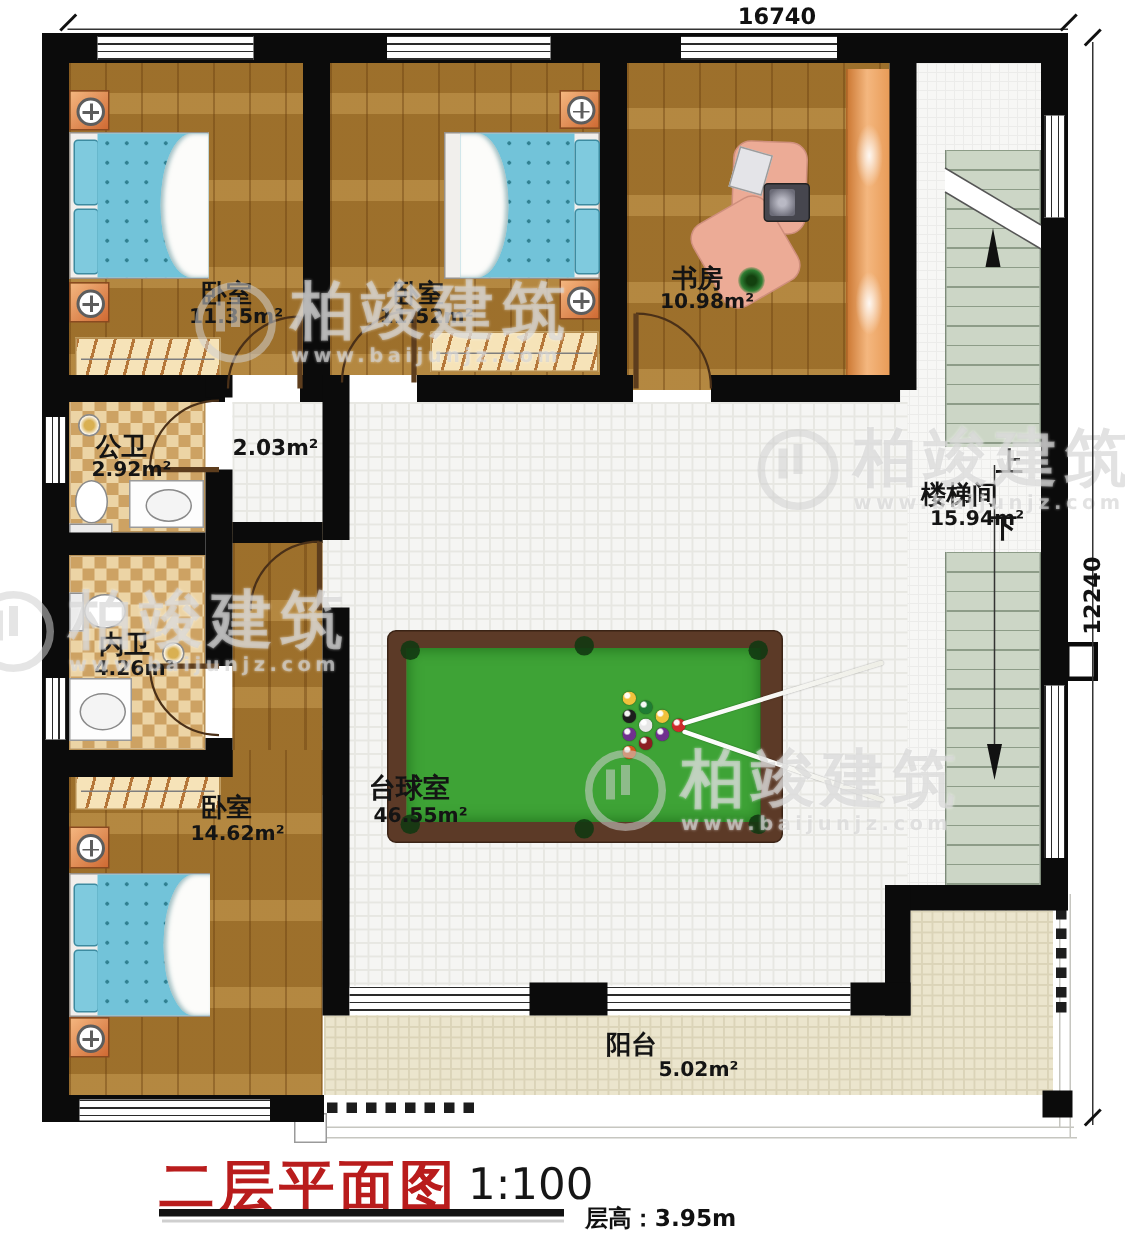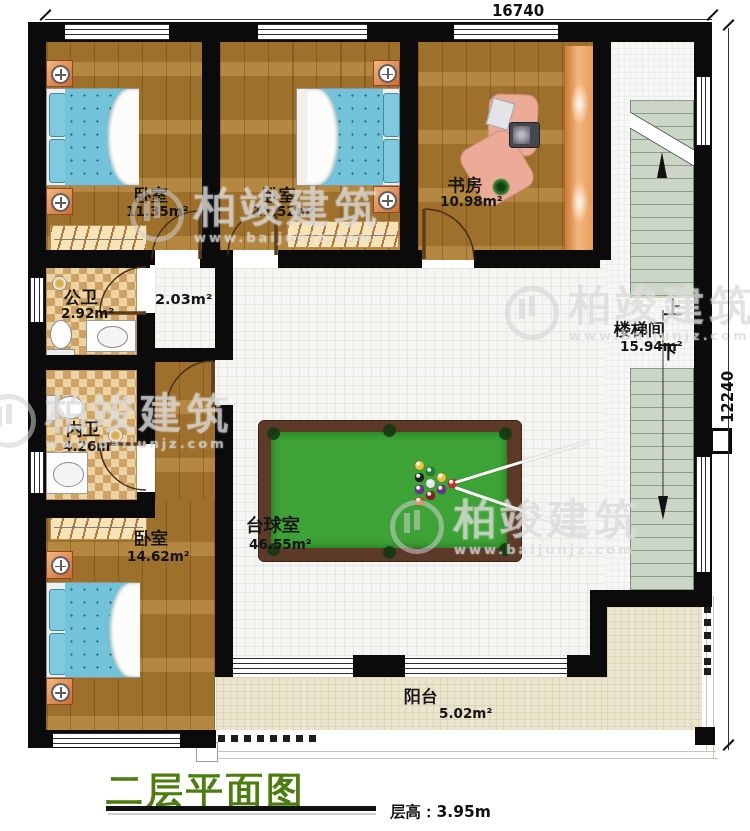--- a/index.html
+++ b/index.html
@@ -75,21 +75,21 @@
   .wm-logo{width:44px;height:44px;border:5px solid rgba(208,208,208,.55);border-radius:50%;position:relative;flex:0 0 auto;}
   .wm-logo::before{content:"";position:absolute;left:9px;top:8px;width:6px;height:20px;background:rgba(208,208,208,.55);box-shadow:10px -3px 0 rgba(208,208,208,.55);}
   .wm-col{display:flex;flex-direction:column;line-height:1;}
   .wm-brand{font-size:42px;font-weight:bold;letter-spacing:5px;white-space:nowrap;}
   .wm-url{font-size:13px;font-weight:bold;letter-spacing:3px;margin-top:3px;white-space:nowrap;}
   
   .dim{z-index:70;}
   .dimline{background:#333;}
   .tick{position:absolute;width:15px;height:2px;background:#111;transform:rotate(-45deg);z-index:70;}
   .dimtext{position:absolute;z-index:70;font-size:15px;font-weight:bold;color:#111;}
-  .title1{z-index:70;font-size:37px;font-weight:bold;letter-spacing:3px;color:#4d7c0f;white-space:nowrap;}
+  .title1{z-index:70;font-size:37px;font-weight:bold;letter-spacing:3px;color:#b91c1c;white-space:nowrap;}
   .scaletxt{z-index:70;font-size:29px;color:#161616;white-space:nowrap;}
   .infotxt{z-index:70;font-size:15.5px;font-weight:600;color:#111;white-space:nowrap;}
 </style>
 </head>
 <body>
 
 <div id="plan">
 
   <div class="abs balc" style="left:216px;top:677px;width:486px;height:53px;z-index:2;"></div>
   <div class="abs balc" style="left:607px;top:607px;width:95px;height:123px;z-index:2;"></div>
@@ -335,16 +335,17 @@
   <div class="tick" style="left:705px;top:14px;"></div>
   <div class="dimtext" style="left:488px;top:2px;width:60px;text-align:center;">16740</div>
   <div class="abs dim dimline" style="left:728px;top:28px;width:1px;height:722px;"></div>
   <div class="tick" style="left:721px;top:24px;"></div>
   <div class="tick" style="left:721px;top:744px;"></div>
   <div class="dimtext" style="left:698px;top:388px;width:60px;text-align:center;transform:rotate(-90deg);">12240</div>
 
   <div class="abs title1" style="left:106px;top:766px;">二层平面图</div>
   <div class="abs" style="left:106px;top:806px;width:270px;height:5px;background:#111;z-index:70;"></div>
   <div class="abs" style="left:108px;top:813px;width:268px;height:2px;background:#cfcfcf;z-index:70;"></div>
+  <div class="abs scaletxt" style="left:312px;top:772px;">1:100</div>
   <div class="abs infotxt" style="left:390px;top:814px;margin-top:36px;">本层建筑面积：145.72m²</div>
   <div class="abs infotxt" style="left:390px;top:802px;">层高：3.95m</div>
 
 </div>
 
 </body></html>

